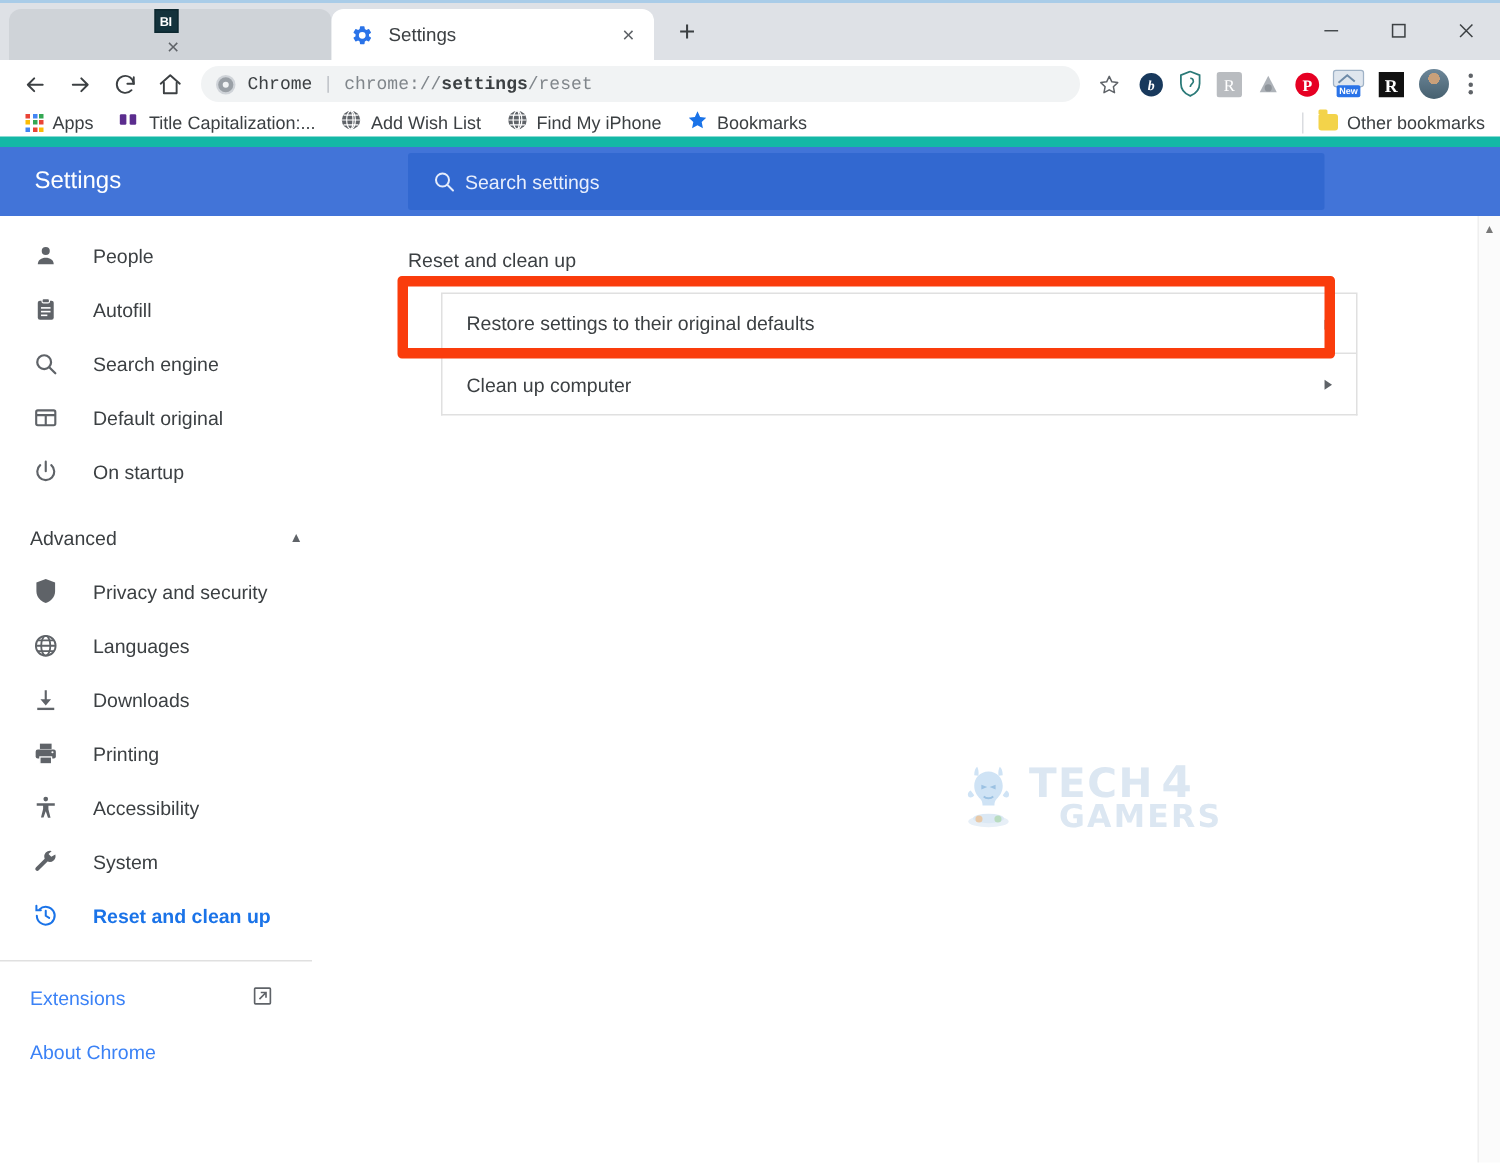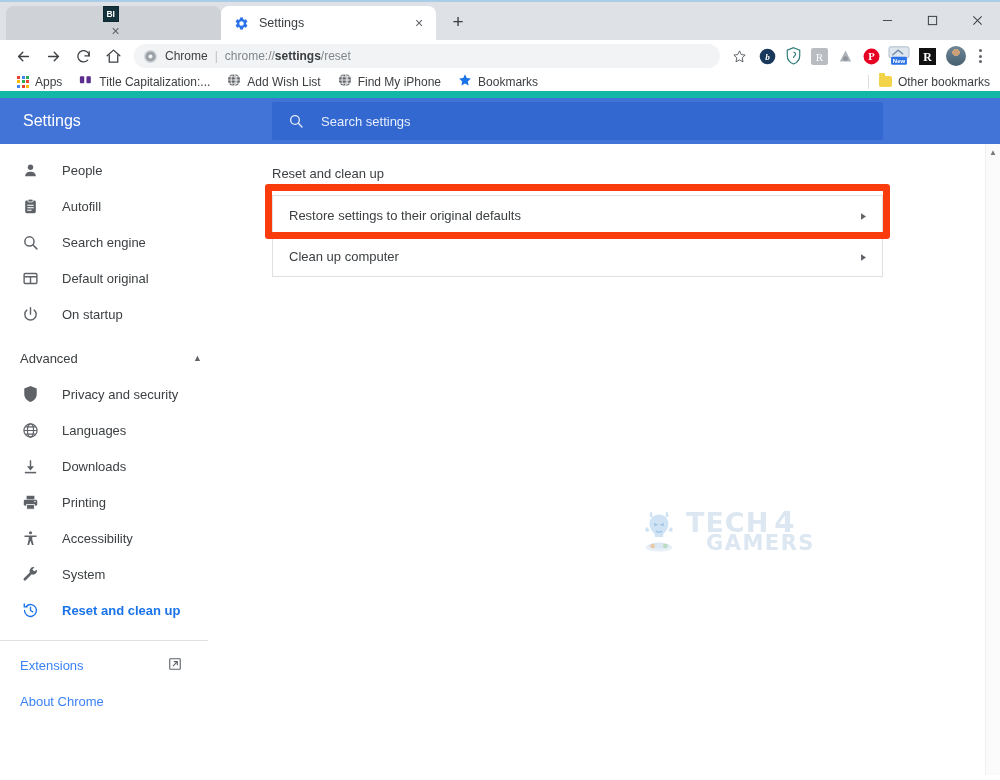--- a/index.html
+++ b/index.html
@@ -39,21 +39,21 @@
   .wincontrols div { width:45px; height:36px; display:flex; align-items:center;
      justify-content:center; color:#3c4043; }
 
   
   .toolbar { height: 32px; background: #fff; display: flex; align-items: center;
      padding: 0 8px; gap: 0px; }
   .navbtn { width: 30px; height: 30px; display: flex; align-items: center;
      justify-content: center; color: #3c4043; flex: 0 0 30px;}
   .omnibox { flex: 1; height: 24px; background: #f1f3f4; border-radius: 12px;
      display: flex; align-items: center; padding: 0 10px; margin: 0 6px;
-     font-size: 12px; color: #5f6368; min-width: 0;}
+     font-size: 12px; color: #5f6368; min-width: 0; font-family: Liberation Mono, monospace;}
   .chrome-dot { width:13px;height:13px;border-radius:50%;background:#cfd3d8;
      margin-right:8px;flex:0 0 13px;display:flex;align-items:center;justify-content:center;}
   .omnibox .label { color:#3c4043; font-size:12px; }
   .omnibox .sep { color:#bdc1c6; margin:0 7px; }
   .omnibox .url { color:#80868b; font-size:12px; white-space:nowrap;}
   .omnibox .url b { color:#3c4043; font-weight:700;}
   .starbtn { width:26px;height:26px;display:flex;align-items:center;justify-content:center;
      color:#5f6368; flex:0 0 26px;}
   .exticons { display:flex; align-items:center; gap:8px; padding-left:6px;}
   .ext { width:18px;height:18px;display:flex;align-items:center;justify-content:center;
@@ -80,21 +80,21 @@
      background:#f3d34a;border-radius:1px 1px 0 0;}
   .appsgrid { display:grid; grid-template-columns:repeat(3,3px); gap:1.5px;}
   .appsgrid i { width:3px;height:3px;display:block;}
 
   
   .settings-header { height: 46px; background: #4274d8; display: flex;
      align-items: center; position: relative; }
   .settings-title { color:#fff; font-size:16px; margin-left:23px; width:250px;}
   .searchbox { position:absolute; left:272px; width:611px; height:38px;
      background:#3268d0; border-radius:2px; display:flex; align-items:center;
-     padding-left:16px; gap:17px; }
+     padding-left:16px; gap:6px; }
   .searchbox .sq { color:#dfe6f7; display:flex;}
   .searchbox .ph { color:#e8eefc; font-size:13px; }
 
   
   .content { display:flex; height: 634px; background:#fff; position:relative; }
   .sidebar { width: 222px; padding-top: 8px; flex:0 0 222px; position:relative; }
   .navitem { height:36px; display:flex; align-items:center; padding-left:20px;
      font-size:13px; color:#3c4043; gap:22px; }
   .navitem .nico { width:20px; height:20px; display:flex; align-items:center;
      justify-content:center; color:#5f6368; flex:0 0 20px;}
@@ -103,21 +103,21 @@
   .advanced-row { height:36px; display:flex; align-items:center; padding:0 20px;
      font-size:13px; color:#3c4043; justify-content:space-between; margin-top:8px;}
   .divider { height:1px; background:#e0e0e0; margin:12px 0 6px 0; width:208px;}
   .bottomitem { height:36px; display:flex; align-items:center; padding:0 20px;
      font-size:13px; color:#3b82f6; justify-content:space-between; width:222px;}
 
   
   .main { flex:1; position:relative; background:#fff; overflow:hidden;}
   .main-inner { padding: 22px 0 0 0; }
   .section-title { font-size:13px; color:#3c4043; margin-left:50px; margin-bottom:14px;}
-  .cards { margin-left:50px; width:611px; position:relative; }
+  .cards { margin-left:72px; width:611px; position:relative; }
   .card-row { height:41px; background:#fff; border:1px solid #e0e0e0;
      display:flex; align-items:center; padding:0 16px; font-size:13px; color:#3c4043;
      justify-content:space-between; }
   .card-row + .card-row { border-top:none; }
   .chev { color:#5f6368; font-size:10px; transform:scaleY(1.35); }
 
   .redbox { position:absolute; border:7px solid #fa3c0c; border-radius:3px;
      pointer-events:none; }
 
   .watermark { position:absolute; left:418px; top:358px; width:175px; height:58px;

